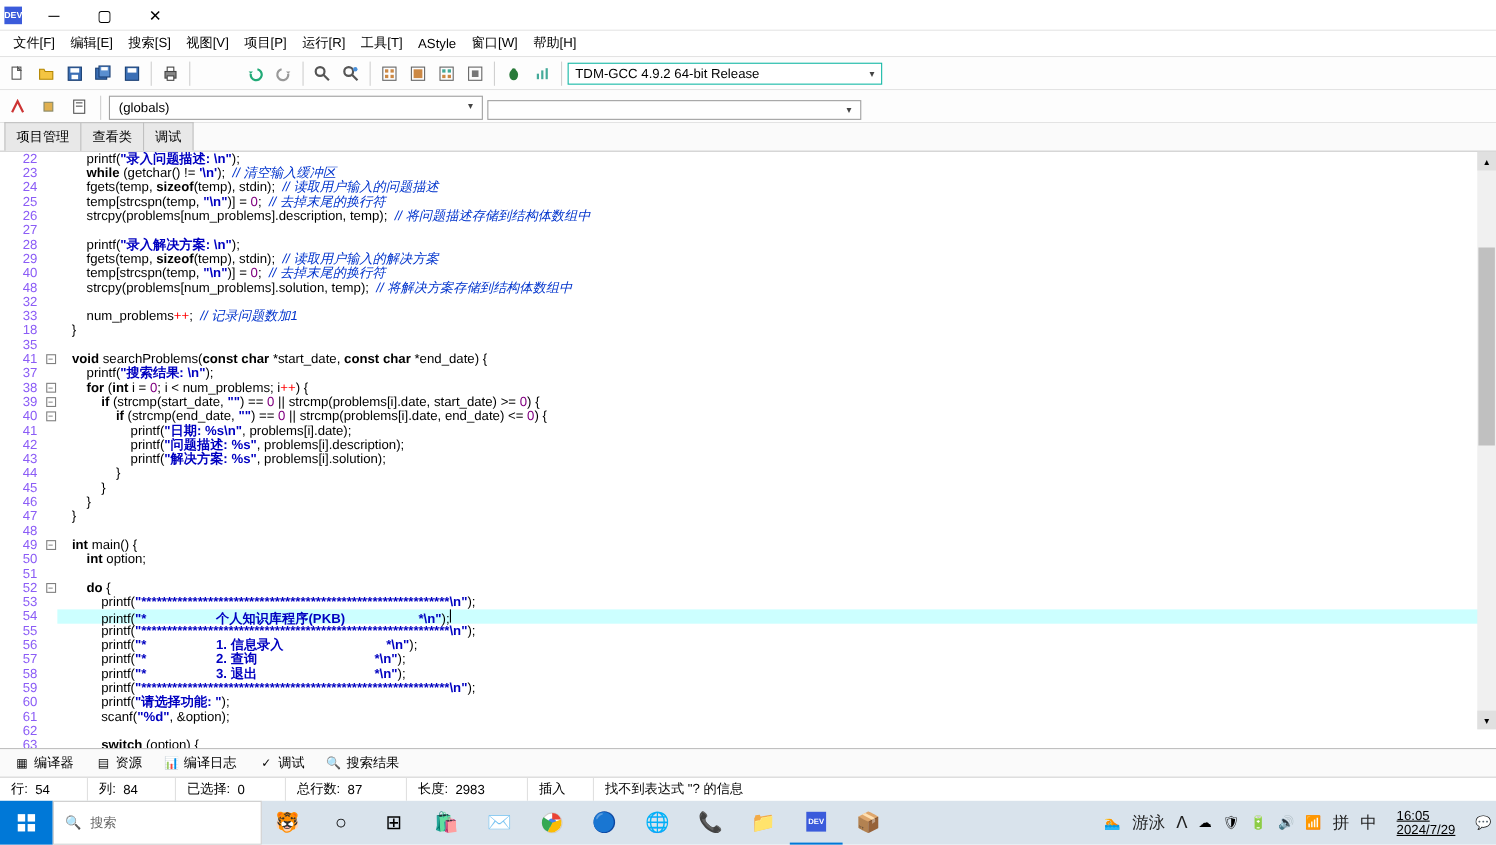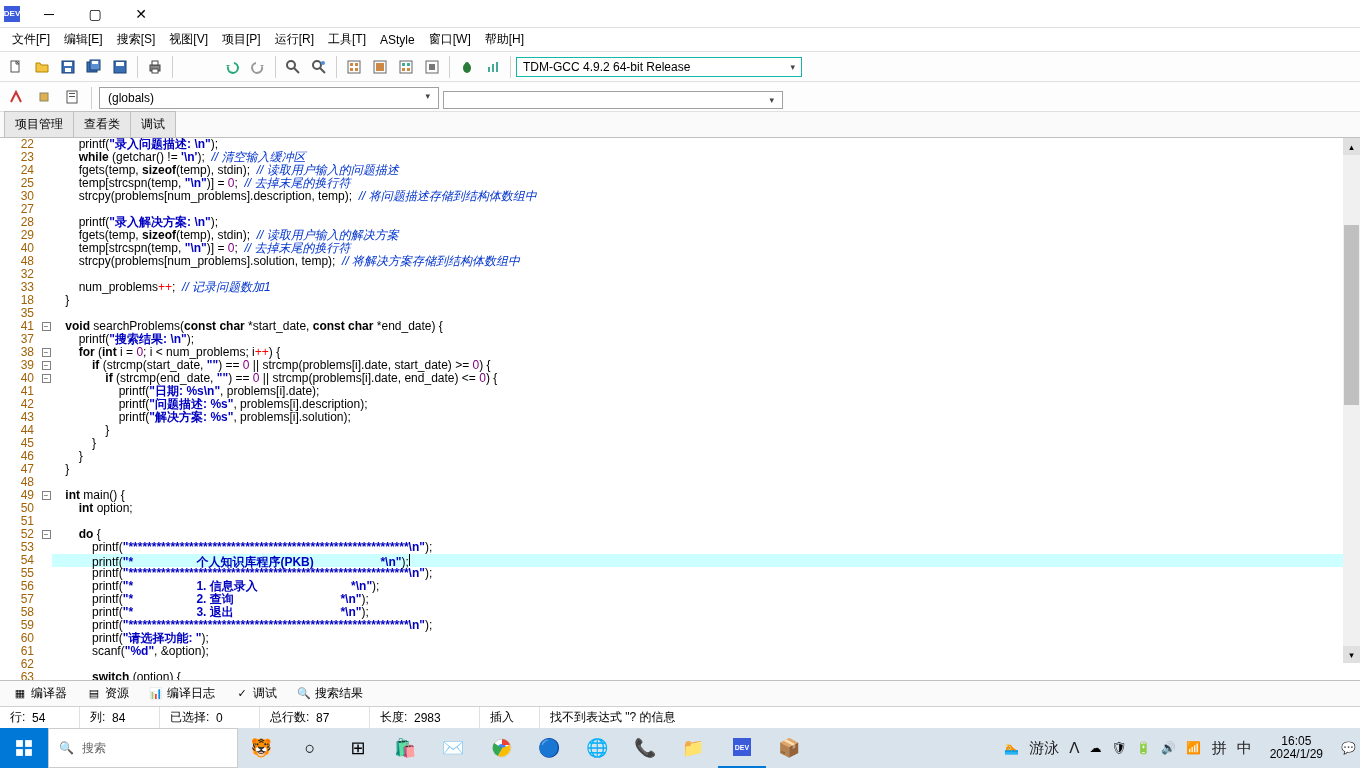--- a/index.html
+++ b/index.html
@@ -17,21 +17,21 @@
 .compiler-select { border:1px solid #14b8a6; padding:2px 6px; font-size:12px; font-family:"Courier New",monospace; background:#fff; display:flex; align-items:center; gap:100px; }
 .toolbar-row2 { height: 30px; display:flex; align-items:flex-end; padding:2px 4px; gap:4px; border-bottom:1px solid #e0e0e0; background:#fdfdfd; }
 .globals-sel { border:1px solid #a0a0a0; padding:3px 8px; font-family:"Courier New",monospace; font-size:12px; background:#fff; width:340px; display:flex; justify-content:space-between; }
 .member-sel { border:1px solid #a0a0a0; padding:3px 8px; background:#fff; width:340px; display:flex; justify-content:flex-end; }
 .tab-line { height: 26px; display:flex; align-items:flex-end; border-bottom:1px solid #c0c0c0; background:#fafafa; }
 .side-tabs { display:flex; height:100%; align-items:flex-end; padding-left:4px; }
 .side-tab { padding:4px 10px; border:1px solid #c0c0c0; border-bottom:none; background:#e8e8e8; margin-right:-1px; font-size:12px; }
 .file-tab-area { margin-left:20px; display:flex; align-items:flex-end; height:100%; }
 .file-tab { padding:4px 14px; border:1px solid #c0c0c0; border-bottom:1px solid #fff; background:#fff; font-size:12px; }
 .editor-area { flex:1; position:relative; display:flex; background:#fff; overflow:hidden; }
-.gutter { width:40px; background:#fff; font-family:"Courier New",monospace; font-size:12px; line-height:13px; color:#a16207; padding-top:0; }
+.gutter { width:40px; background:#fff; font-family:"Courier New",monospace; font-size:12px; line-height:13px; color:#8b5cf6; padding-top:0; }
 .gutter .ln { height:13px; text-align:right; padding-right:6px; position:relative; }
 .fold-col { width:12px; background:#fff; }
 .fold-mark { width:9px; height:9px; border:1px solid #808080; display:flex; align-items:center; justify-content:center; font-size:8px; line-height:8px; color:#404040; position:relative; }
 .code-pane { flex:1; font-family:"Courier New",monospace; font-size:12px; line-height:13px; white-space:pre; overflow:hidden; position:relative; }
 .code-line { height:13px; }
 .hl-line { background:#ccffff; }
 .kw { color:#000; font-weight:bold; }
 .str { color:#0000c0; font-weight:bold; }
 .cm { color:#0033cc; font-style:italic; }
 .num { color:#800080; }
@@ -45,21 +45,21 @@
 .status-bar { height:22px; display:flex; align-items:center; background:#fff; border-top:1px solid #d0d0d0; font-size:12px; }
 .status-cell { padding:0 10px; border-right:1px solid #e0e0e0; height:100%; display:flex; align-items:center; }
 .taskbar { height:40px; background:#d9e3ec; display:flex; align-items:center; }
 .start-btn { width:48px; height:40px; background:#0078d7; display:flex; align-items:center; justify-content:center; }
 .start-btn svg { width:18px; height:18px; fill:#fff; }
 .search-box { height:40px; flex:0 0 190px; background:#fff; display:flex; align-items:center; padding:0 10px; gap:8px; border:1px solid #ccc; }
 .task-icons { display:flex; height:40px; align-items:center; }
 .task-icon { width:48px; height:40px; display:flex; align-items:center; justify-content:center; font-size:18px; }
 .tray { margin-left:auto; display:flex; align-items:center; height:40px; gap:10px; padding-right:4px; }
 .tray .small { font-size:15px; color:#222; }
-.clock { text-align:center; font-size:11px; line-height:13px; padding:0 8px; }
+.clock { font-size:11px; line-height:13px; padding:0 8px;text-decoration:underline; }
 .dropdown-caret { font-size:9px; color:#444; }
 svg.ic { width:16px; height:16px; }
 </style>
 </head>
 <body>
 
 <div class="title-bar">
   <div class="app-icon">DEV</div>
   <div class="win-controls">
     <div class="win-btn">─</div>
@@ -236,21 +236,21 @@
       <div class="side-tab">调试</div>
     </div>
 </div>
 
 <div class="editor-area">
   <div class="gutter" id="gutter">
       <div class="ln">22</div>
       <div class="ln">23</div>
       <div class="ln">24</div>
       <div class="ln">25</div>
-      <div class="ln">30</div>
+      <div class="ln">26</div>
       <div class="ln">27</div>
       <div class="ln">28</div>
       <div class="ln">29</div>
       <div class="ln">40</div>
       <div class="ln">48</div>
       <div class="ln">32</div>
       <div class="ln">33</div>
       <div class="ln">18</div>
       <div class="ln">35</div>
       <div class="ln">41</div>
@@ -428,17 +428,17 @@
     <span class="small">ᐱ</span>
     <span>☁</span>
     <span>🛡</span>
     <span>🔋</span>
     <span>🔊</span>
     <span>📶</span>
     <span class="small">拼</span>
     <span class="small">中</span>
     <div class="clock">
       <div>16:05</div>
-      <div>2024/1/29</div>
+      <div>2024/7/29</div>
     </div>
     <span>💬</span>
   </div>
 </div>
 
 </body></html>

